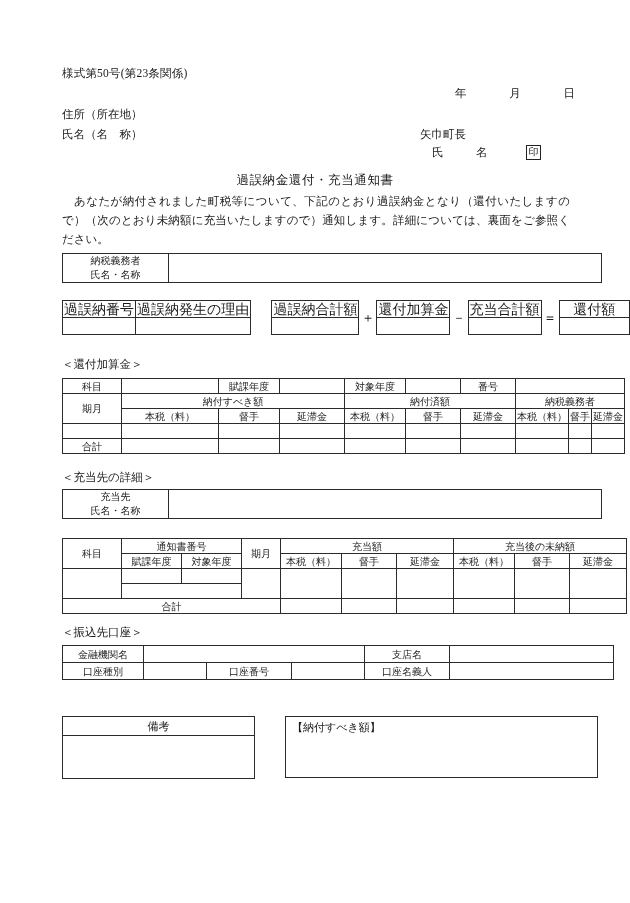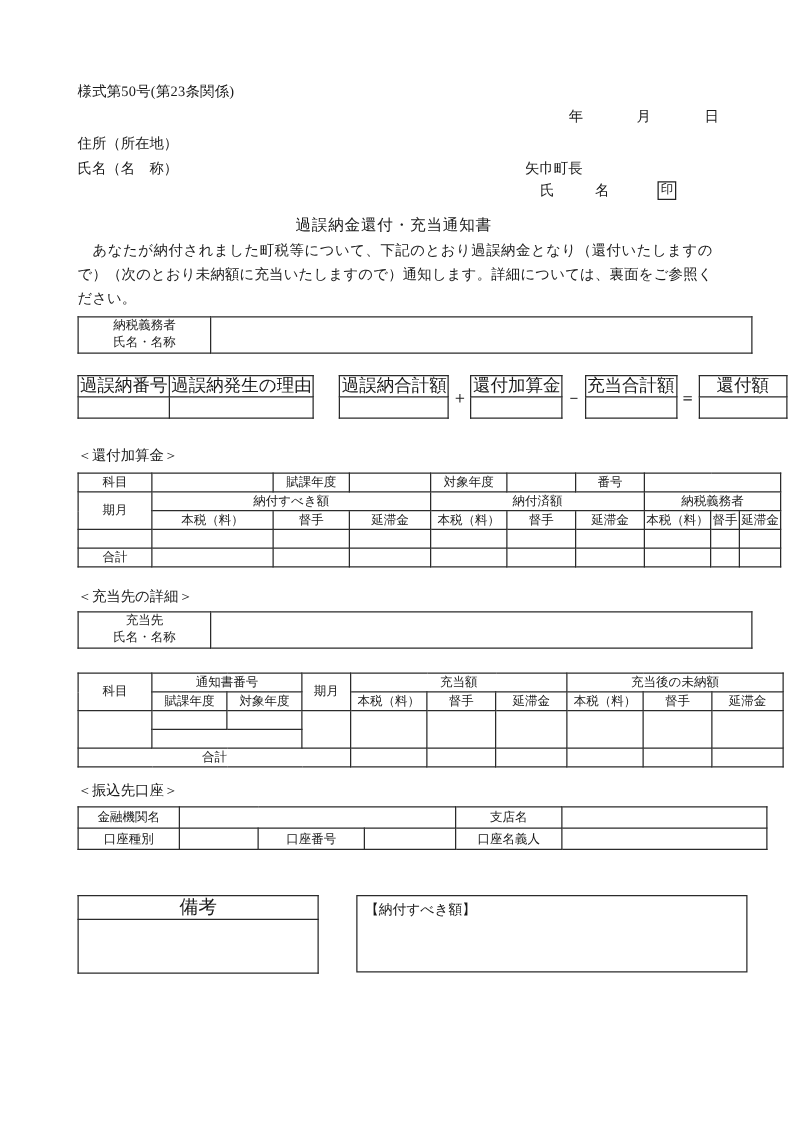--- a/index.html
+++ b/index.html
@@ -175,21 +175,21 @@
     position: absolute;
     left: 62px; top: 645px;
   }
   .bank td { height: 16px; }
 
   
   .remarks {
     position: absolute;
     left: 62px; top: 716px;
   }
-  .remarks td.hd { height: 18px; font-size: 15px; }
+  .remarks td.hd { height: 18px; font-size: 11px; }
   .remarks td.body { height: 42px; }
 
   .contact {
     position: absolute;
     left: 285px; top: 716px;
     width: 313px;
     height: 62px;
     border: 1px solid #2b2b2b;
     box-sizing: border-box;
   }

